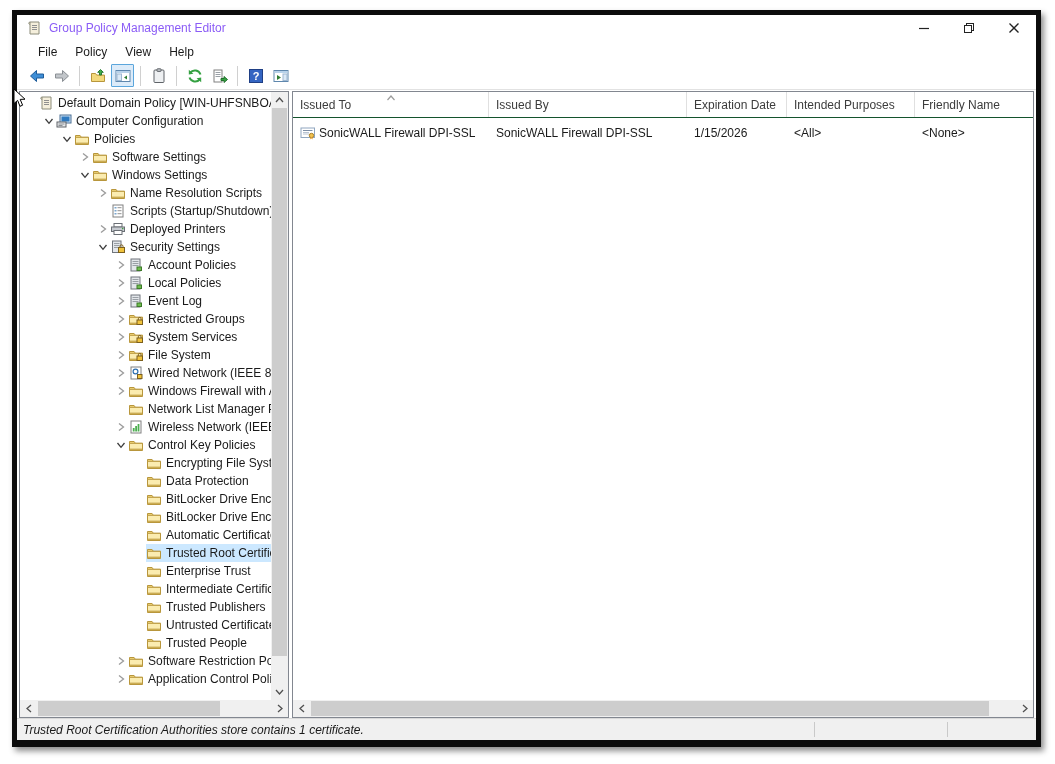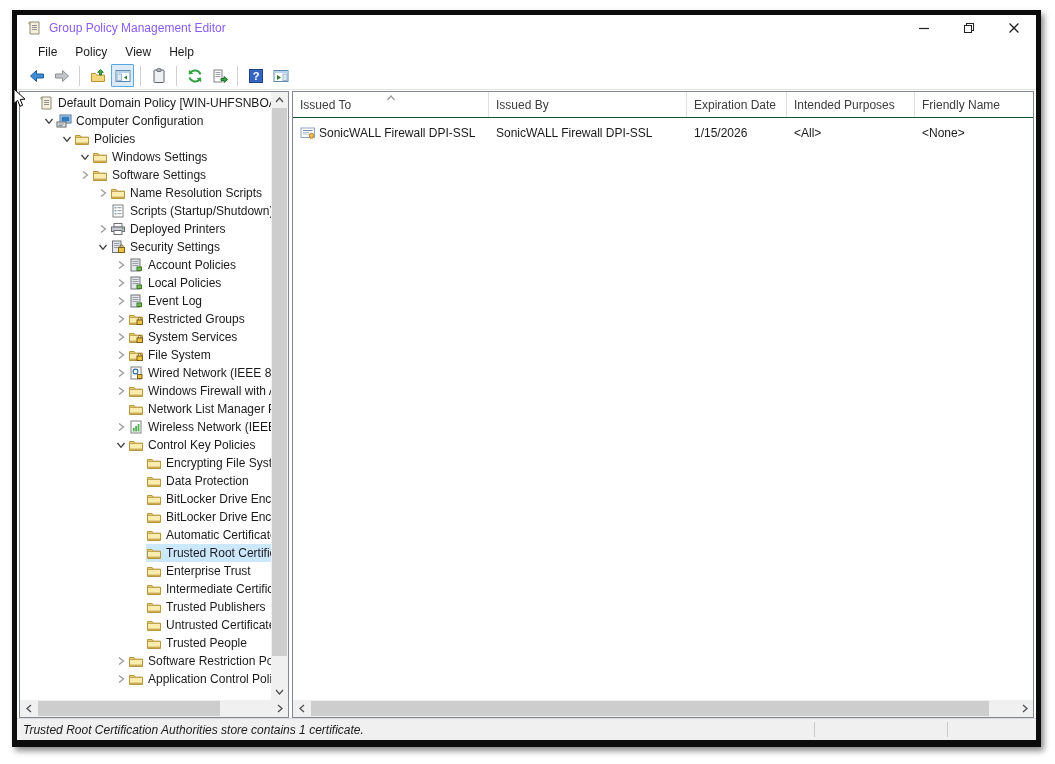--- a/index.html
+++ b/index.html
@@ -252,47 +252,47 @@
                     <path d="M1.5 4.5h4.6l1.3 1.8h7.1v7.2h-13z" fill="#f3d97c" stroke="#b8963c"></path>
                     <path d="M1.5 6.3h13v5.9h-13z" fill="#fbecb0" stroke="#b8963c"></path>
                   </svg>
                 </span>
                 <span class="tlabel">Policies</span>
               </span>
             </div>
             <div class="tree-row" style="padding-left: 58px;">
               <span class="expander">
                 <svg width="10" height="10" viewBox="0 0 10 10">
+                  <polyline points="3,1.5 7.5,5 3,8.5" fill="none" stroke="#9b9b9b" stroke-width="1.3"></polyline>
+                </svg>
+              </span>
+              <span class="sel-wrap">
+                <span class="ticon">
+                  <svg width="16" height="16" viewBox="0 0 16 16">
+                    <path d="M1.5 4.5h4.6l1.3 1.8h7.1v7.2h-13z" fill="#f3d97c" stroke="#b8963c"></path>
+                    <path d="M1.5 6.3h13v5.9h-13z" fill="#fbecb0" stroke="#b8963c"></path>
+                  </svg>
+                </span>
+                <span class="tlabel">Software Settings</span>
+              </span>
+            </div>
+            <div class="tree-row" style="padding-left: 58px;">
+              <span class="expander">
+                <svg width="10" height="10" viewBox="0 0 10 10">
                   <polyline points="1.5,3 5,7.3 8.5,3" fill="none" stroke="#3c3c3c" stroke-width="1.3"></polyline>
                 </svg>
               </span>
               <span class="sel-wrap">
                 <span class="ticon">
                   <svg width="16" height="16" viewBox="0 0 16 16">
                     <path d="M1.5 4.5h4.6l1.3 1.8h7.1v7.2h-13z" fill="#f3d97c" stroke="#b8963c"></path>
                     <path d="M1.5 6.3h13v5.9h-13z" fill="#fbecb0" stroke="#b8963c"></path>
                   </svg>
                 </span>
                 <span class="tlabel">Windows Settings</span>
-              </span>
-            </div>
-            <div class="tree-row" style="padding-left: 58px;">
-              <span class="expander">
-                <svg width="10" height="10" viewBox="0 0 10 10">
-                  <polyline points="3,1.5 7.5,5 3,8.5" fill="none" stroke="#9b9b9b" stroke-width="1.3"></polyline>
-                </svg>
-              </span>
-              <span class="sel-wrap">
-                <span class="ticon">
-                  <svg width="16" height="16" viewBox="0 0 16 16">
-                    <path d="M1.5 4.5h4.6l1.3 1.8h7.1v7.2h-13z" fill="#f3d97c" stroke="#b8963c"></path>
-                    <path d="M1.5 6.3h13v5.9h-13z" fill="#fbecb0" stroke="#b8963c"></path>
-                  </svg>
-                </span>
-                <span class="tlabel">Software Settings</span>
               </span>
             </div>
             <div class="tree-row" style="padding-left: 76px;">
               <span class="expander">
                 <svg width="10" height="10" viewBox="0 0 10 10">
                   <polyline points="3,1.5 7.5,5 3,8.5" fill="none" stroke="#9b9b9b" stroke-width="1.3"></polyline>
                 </svg>
               </span>
               <span class="sel-wrap">
                 <span class="ticon">

